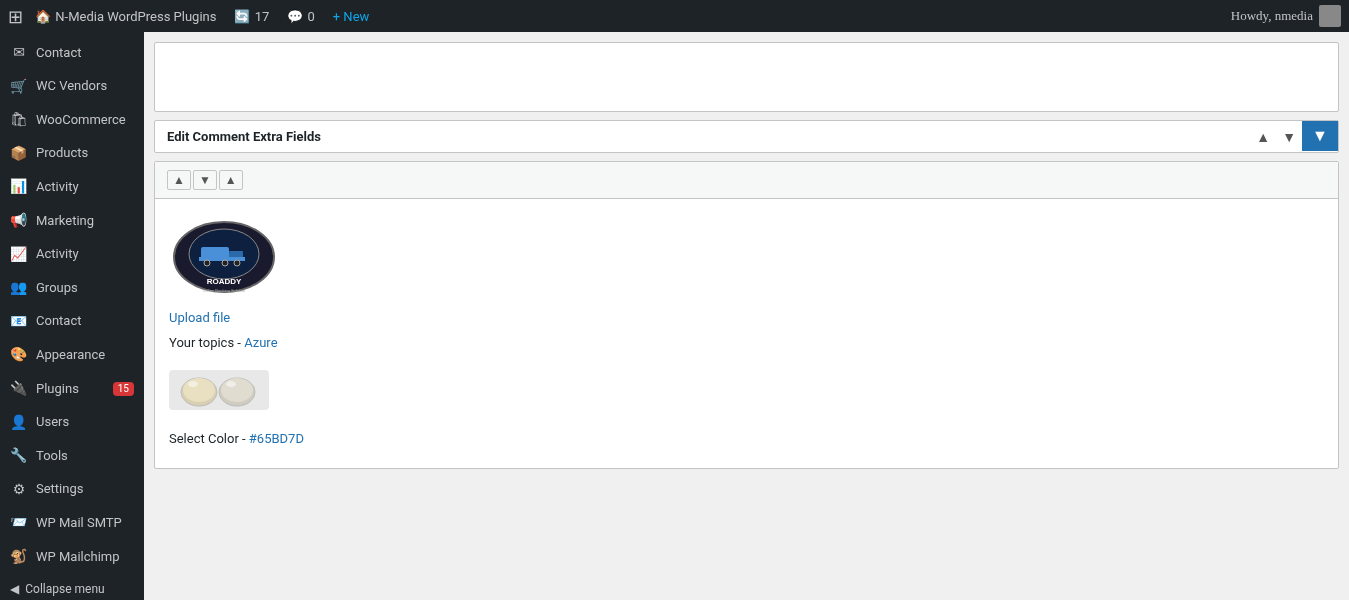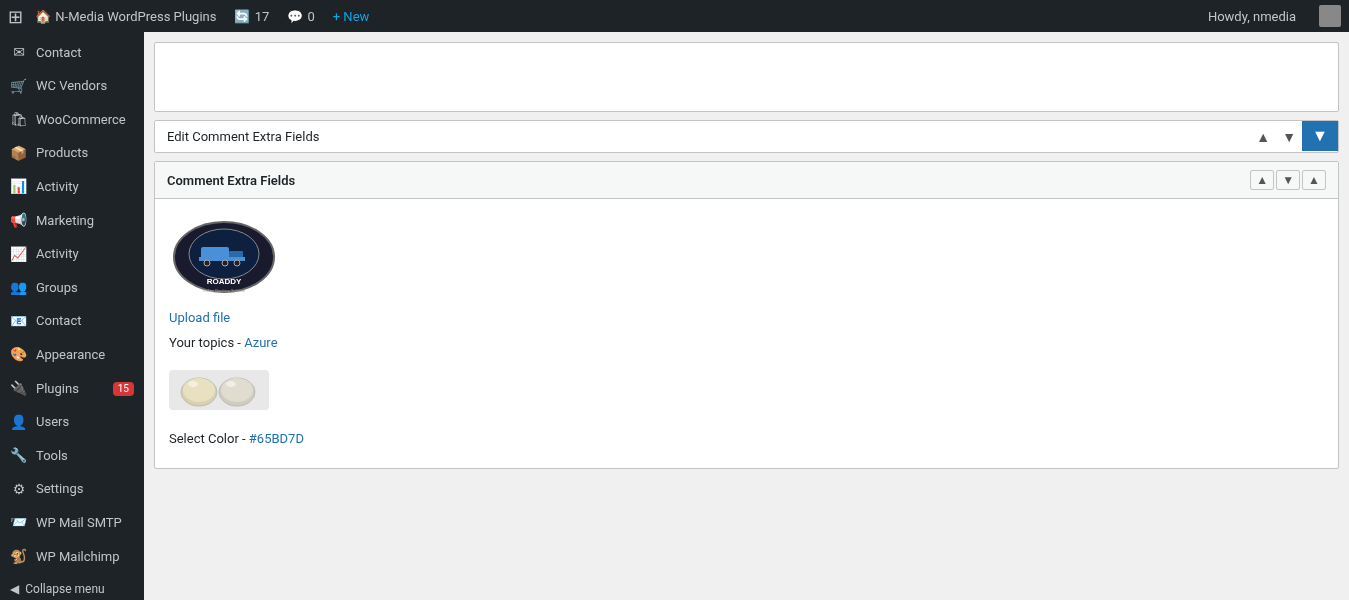--- a/index.html
+++ b/index.html
@@ -15,21 +15,21 @@
       padding: 0 8px;
       gap: 8px;
       flex-shrink: 0;
       font-size: 13px;
     }
     .admin-bar-left { display: flex; align-items: center; gap: 6px; flex: 1; }
     .admin-bar-right { display: flex; align-items: center; gap: 8px; }
     .wp-logo { color: #c3c4c7; font-size: 18px; }
     .admin-bar-item { display: flex; align-items: center; gap: 4px; color: #c3c4c7; padding: 0 6px; }
     .admin-bar-new { display: flex; align-items: center; gap: 3px; color: #0ea5e9; }
-    .howdy { color: #c3c4c7; display: flex; align-items: center; gap: 23px; }
+    .howdy { color: #c3c4c7; display: flex; align-items: center; gap: 6px; font-family: Liberation Serif, serif; }
     .user-avatar-bar { width: 22px; height: 22px; background: #888; border-radius: 2px; }
 
     
     .main-layout { display: flex; flex: 1; overflow: hidden; }
 
     
     .sidebar {
       width: 144px;
       background: #1d2327;
       color: #c3c4c7;
@@ -67,21 +67,21 @@
       border-radius: 2px;
       margin-bottom: 8px;
       display: flex;
       align-items: center;
       padding: 0;
     }
     .section-bar-title {
       flex: 1;
       padding: 8px 12px;
       font-size: 13px;
-      font-weight: 400;
+      font-weight: 700;
       color: #1d2327;
     }
     .section-bar-controls { display: flex; align-items: center; }
     .section-bar-controls button {
       background: none;
       border: none;
       padding: 4px 6px;
       cursor: pointer;
       color: #555;
       font-size: 14px;
@@ -263,21 +263,20 @@
       <span class="section-bar-title">Edit Comment Extra Fields</span>
       <div class="section-bar-controls">
         <button title="Move up">▲</button>
         <button title="Move down">▼</button>
       </div>
       <button class="section-bar-toggle">▼</button>
     </div>
 
     <div class="fields-box">
       <div class="fields-box-header">
-        <span class="fields-box-title">Comment Extra Fields</span>
         <div class="fields-box-controls">
           <button>▲</button>
           <button>▼</button>
           <button>▲</button>
         </div>
       </div>
 
       <div class="fields-content">
 
 

